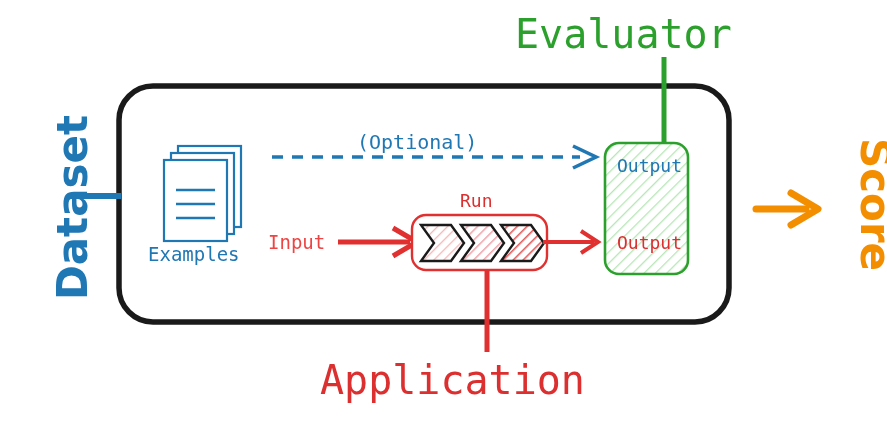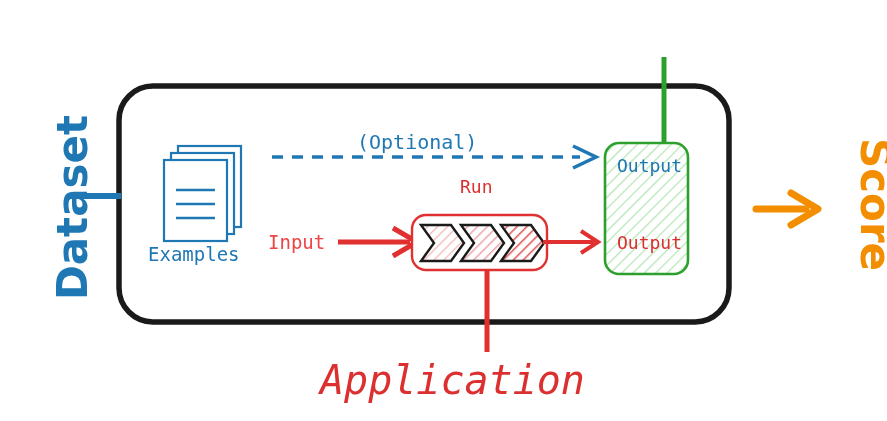--- a/index.html
+++ b/index.html
@@ -110,28 +110,29 @@
   </svg>
 
   <div class="sans-bold" style="position:absolute; left:-28px; top:183px; width:200px; text-align:center;
               transform:rotate(-90deg); transform-origin:center center;
               font-size:42px; color:#1f77b4; letter-spacing:0px; white-space:nowrap;">Dataset</div>
 
   <div class="sans-bold" style="position:absolute; left:775px; top:180px; width:200px; text-align:center;
               transform:rotate(90deg); transform-origin:center center;
               font-size:42px; color:#f28e00; white-space:nowrap;">Score</div>
 
+  <div class="mono-label" style="position:absolute; left:515px; top:11px; font-size:40px; color:#2ca02c; white-space:nowrap;">Evaluator</div>
 
-  <div class="mono-label" style="position:absolute; left:320px; top:357px; font-size:40px; color:#dc3030; white-space:nowrap;font-style:italic;">Application</div>
+  <div class="mono-label" style="position:absolute; left:320px; top:357px; font-size:40px; color:#dc3030; white-space:nowrap;">Application</div>
 
   <div class="mono-label" style="position:absolute; left:148px; top:243px; font-size:19px; color:#1f77b4; white-space:nowrap;">Examples</div>
 
   <div class="mono-label" style="position:absolute; left:357px; top:130px; font-size:20px; color:#1f77b4; white-space:nowrap;">(Optional)</div>
 
   <div class="mono-label" style="position:absolute; left:268px; top:231px; font-size:19px; color:#ef4444; white-space:nowrap;">Input</div>
 
-  <div class="mono-label" style="position:absolute; left:460px; top:176px; font-size:18px; color:#dc3030; white-space:nowrap;">Run</div>
+  <div class="mono-label" style="position:absolute; left:460px; top:190px; font-size:18px; color:#dc3030; white-space:nowrap;">Run</div>
 
   <div class="mono-label" style="position:absolute; left:617px; top:155px; font-size:18px; color:#1f77b4; white-space:nowrap;">Output</div>
 
   <div class="mono-label" style="position:absolute; left:617px; top:232px; font-size:18px; color:#dc3030; white-space:nowrap;">Output</div>
 
 </div>
 
 </body></html>

